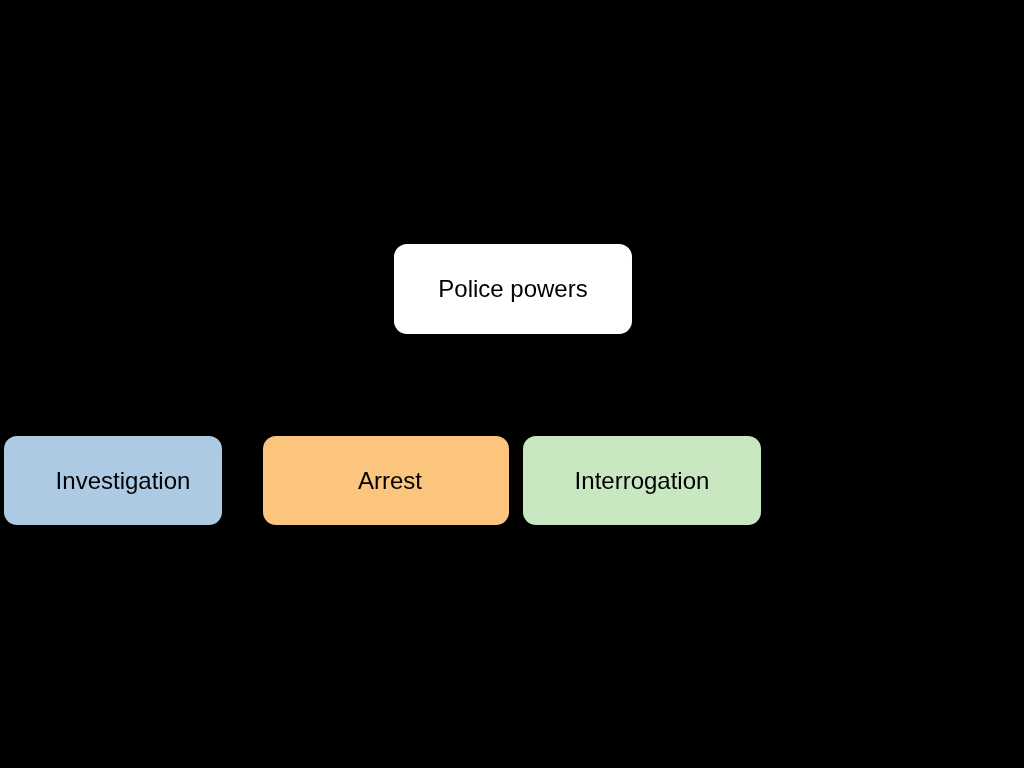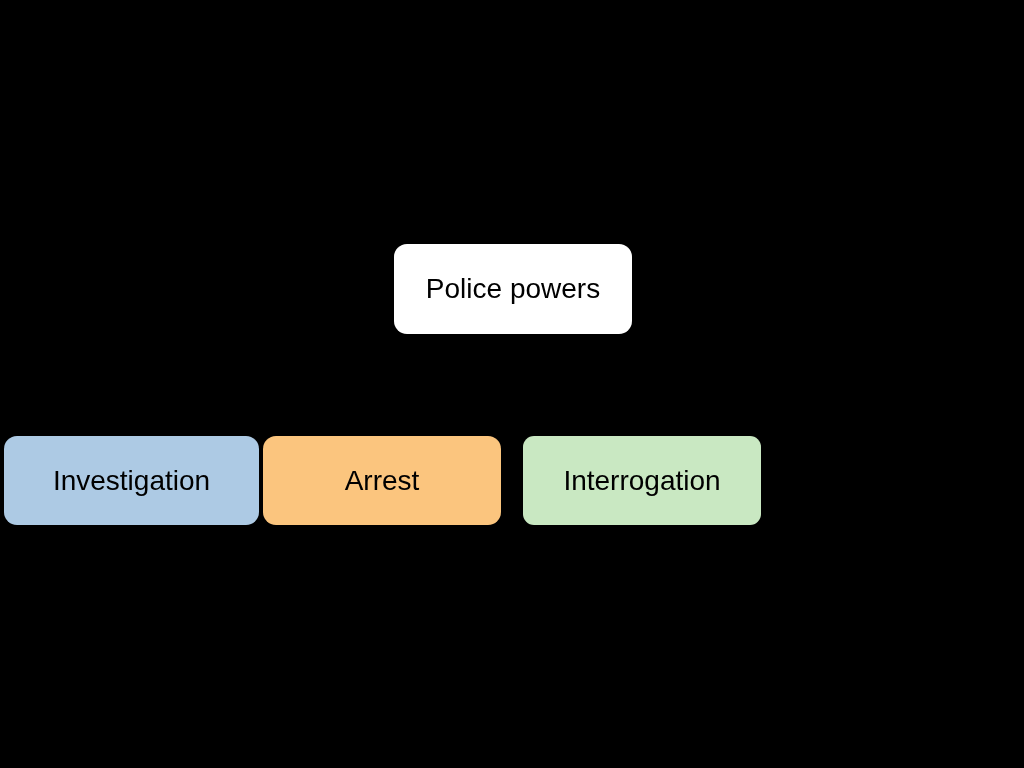--- a/index.html
+++ b/index.html
@@ -17,47 +17,47 @@
     width: 1024px;
     height: 768px;
     background: #000000;
   }
   .node {
     position: absolute;
     border-radius: 13px;
     display: flex;
     align-items: center;
     justify-content: center;
-    font-size: 28px;
+    font-size: 24px;
     line-height: 1;
     color: #000000;
   }
   .node-root   { left: 394px; top: 244px; width: 238px; height: 90px; }
-  .node-child-0 { left: 4px;   top: 436px; width: 255px; height: 89px; }
+  .node-child-0 { left: 4px;   top: 436px; width: 198px; height: 89px; padding-left: 20px; }
   .node-child-1 { left: 263px; top: 436px; width: 238px; height: 89px; }
-  .node-child-2 { left: 523px; top: 436px; width: 238px; height: 89px; border-radius: 11px; }
+  .node-child-2 { left: 523px; top: 436px; width: 238px; height: 89px; }
   .node-child-3 { left: 781px; top: 436px; width: 239px; height: 89px; }
   .node-label {
     white-space: nowrap;
   }
 </style>
 </head>
 <body>
 
 <div class="canvas" style="background: rgb(0, 0, 0);">
 
   <div class="node node-root" style="background: rgb(255, 255, 255); color: rgb(0, 0, 0);">
     <span class="node-label">Police powers</span>
   </div>
 
   <div class="node node-child-0" style="background: rgb(173, 202, 228); color: rgb(0, 0, 0);">
     <span class="node-label">Investigation</span>
   </div>
 
-  <div class="node node-child-1" style="background: rgb(251, 197, 126); color: rgb(0, 0, 0);">
+  <div class="node node-child-1" style="background: rgb(251, 197, 126); color: rgb(0, 0, 0); padding-left: 8px;">
     <span class="node-label">Arrest</span>
   </div>
 
   <div class="node node-child-2" style="background: rgb(201, 232, 194); color: rgb(0, 0, 0);">
     <span class="node-label">Interrogation</span>
   </div>
 
 
 </div>
 

